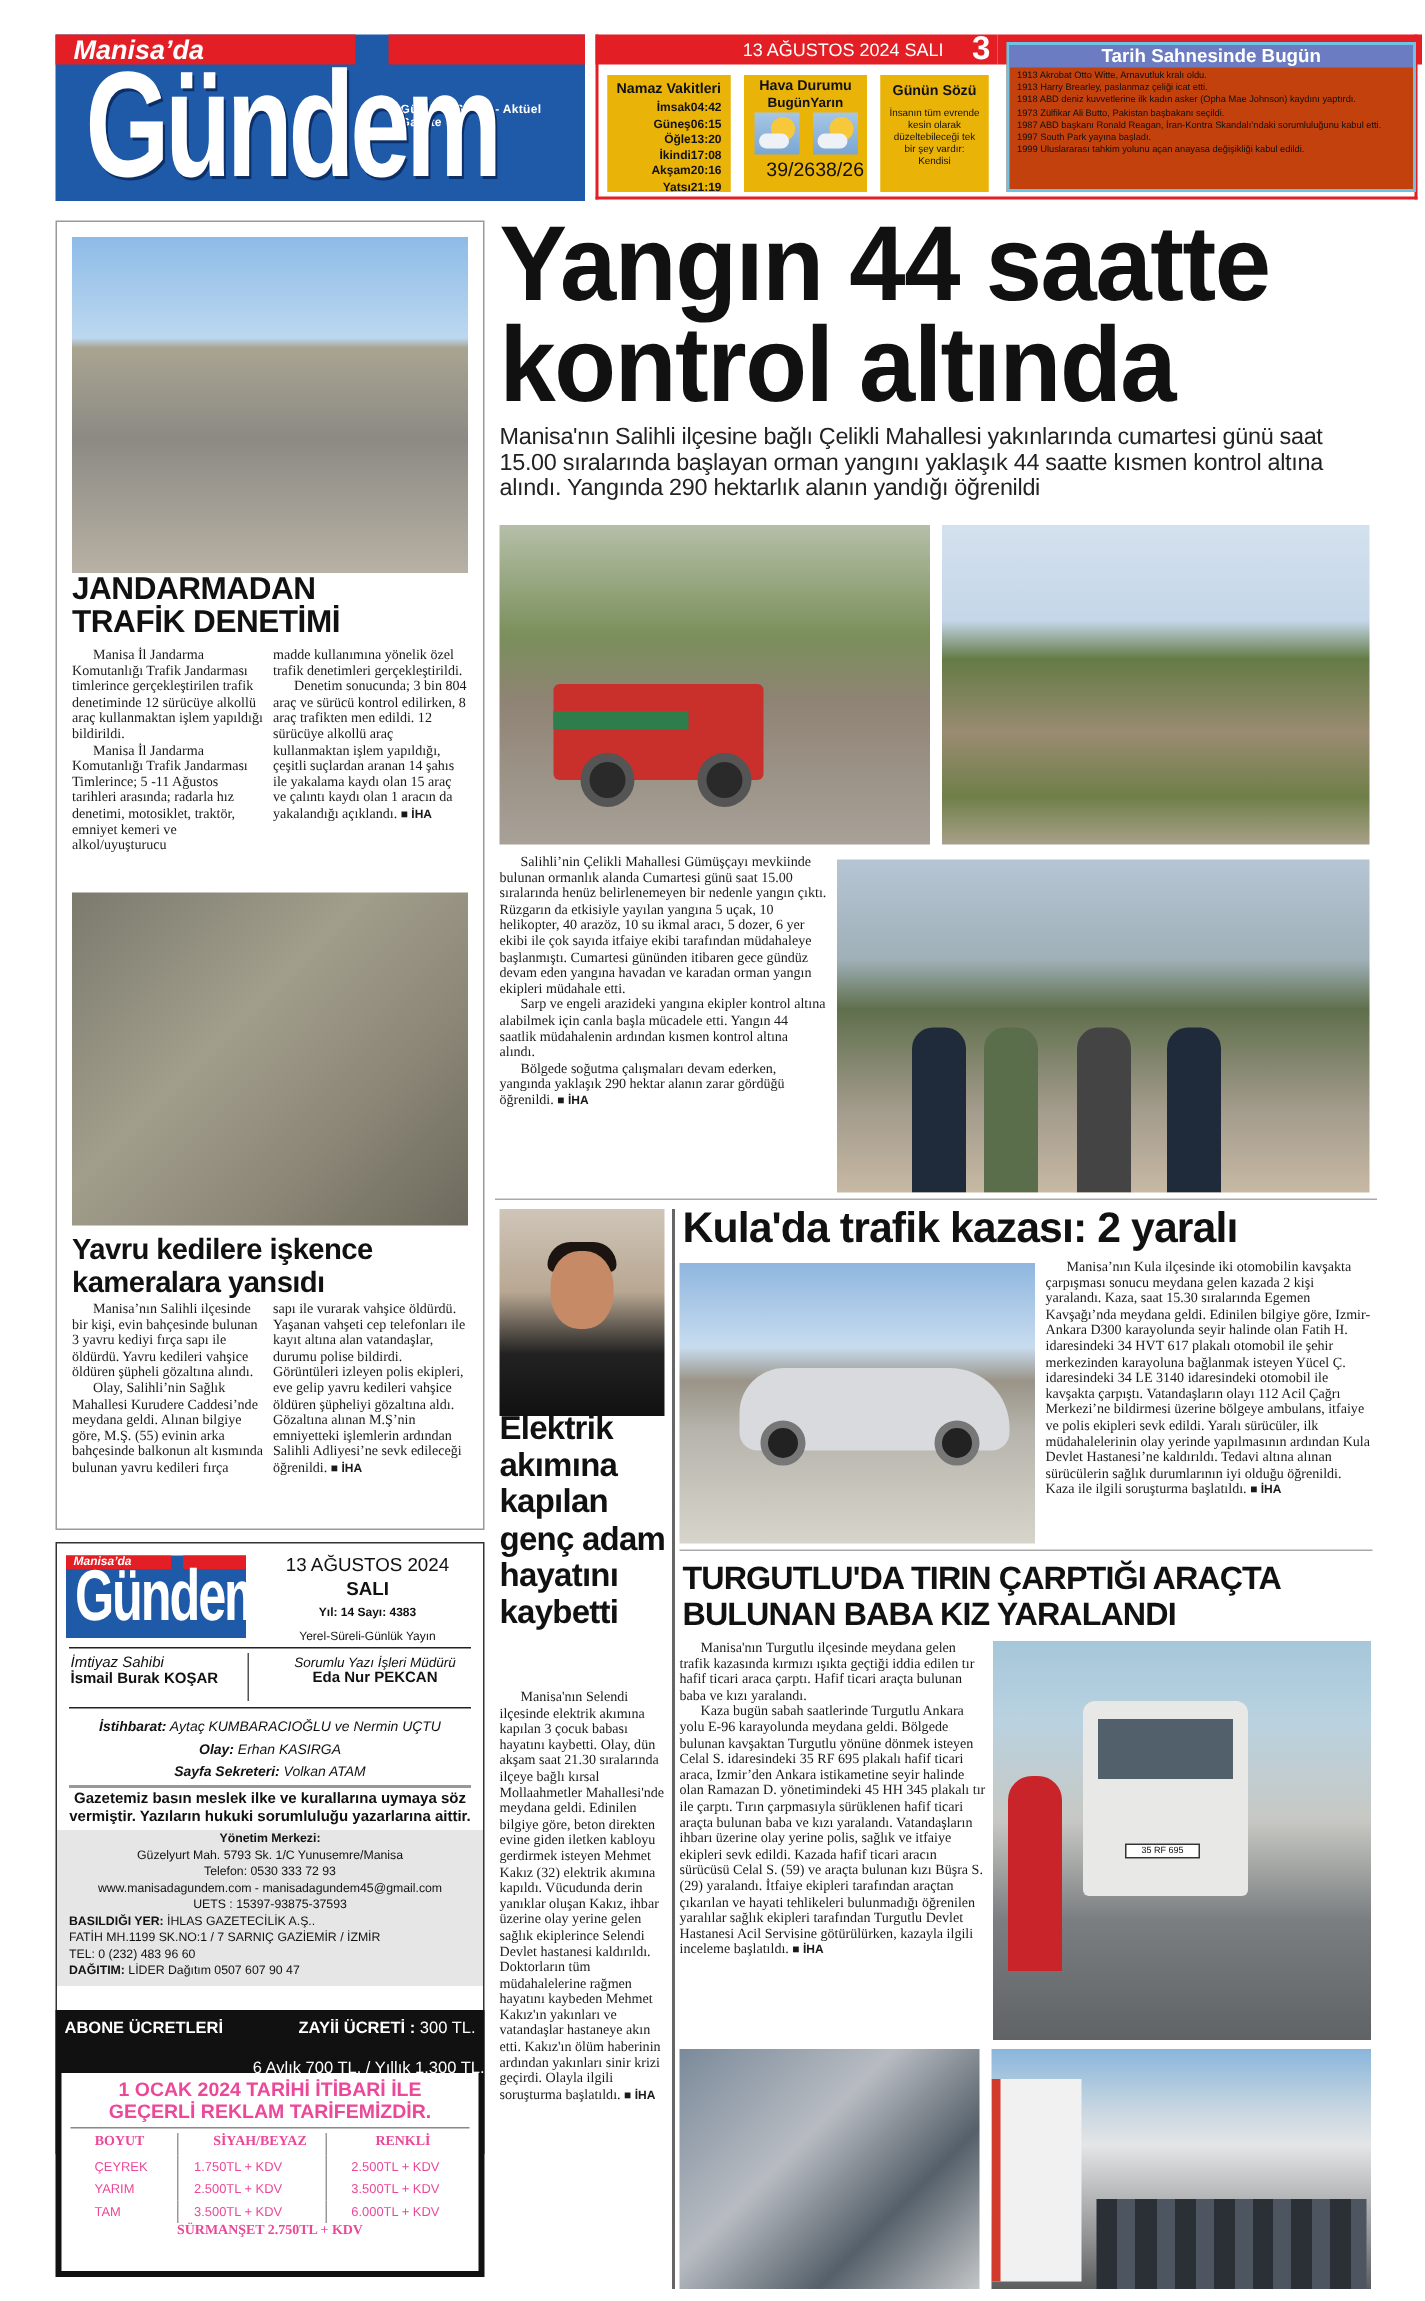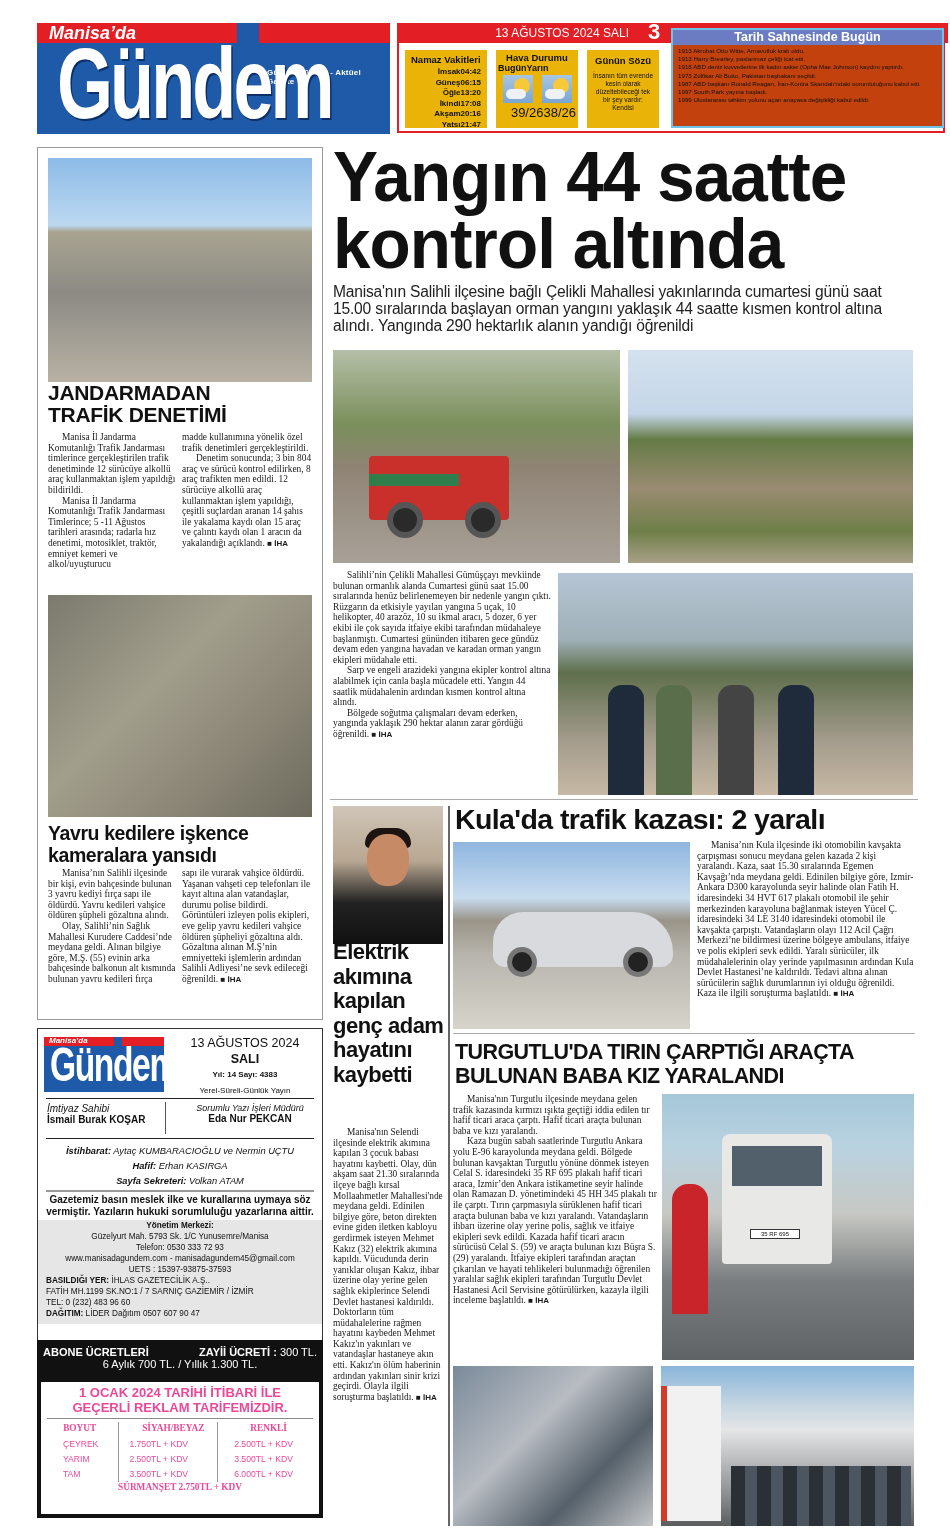--- a/index.html
+++ b/index.html
@@ -15,21 +15,21 @@
 .topbar{left:397px;top:23px;width:268px;height:20px;background:#e31e24;color:#fff;font-size:12px;line-height:20px;text-align:right;padding-right:36px}
 .pgnum{left:648px;top:20px;font:700 22px/24px "Liberation Sans",sans-serif;color:#fff}
 .pgbox{left:397px;top:23px;width:548px;height:110px;border:2px solid #e31e24;border-top:none}
 .pgbox2{left:665px;top:23px;width:283px;height:20px;background:#e31e24}
 .panel{border:2px solid #eab308;background:#eab308}
 .namaz{left:405px;top:50px;width:82px;height:78px;padding:2px 4px;font-size:8px}
 .namaz h4{font-size:9.5px;font-weight:700;margin-bottom:2px}
 .namaz .row{display:flex;justify-content:flex-end;font-weight:700;line-height:10.5px}
 .hava{left:496px;top:50px;width:82px;height:78px;text-align:center;font-size:9px}
 .hava h4{font-size:9.5px;font-weight:700}
-.hava .days{display:flex;justify-content:flex-start;font-weight:700;font-size:9px}
+.hava .days{display:flex;justify-content:center;font-weight:700;font-size:9px}
 .hava .icons{display:flex;justify-content:space-around;margin-top:2px}
 .wicon{width:30px;height:28px;background:linear-gradient(#a7c6e4,#7aa6d3);position:relative;overflow:hidden}
 .wicon .sun{position:absolute;right:3px;top:3px;width:16px;height:16px;border-radius:50%;background:#f7c93a}
 .wicon .cloud{position:absolute;left:3px;bottom:4px;width:20px;height:10px;border-radius:6px;background:#eef2f6}
 .hava .temps{display:flex;justify-content:flex-end;font-size:13px;margin-top:2px}
 .soz{left:587px;top:50px;width:72px;height:78px;text-align:center}
 .soz h4{font-size:9.5px;font-weight:700;margin:3px 0 6px}
 .soz p{font-size:6.6px;line-height:8px;padding:0 3px}
 .tarih{left:671px;top:28px;width:273px;height:100px;border:2px solid #6cc3e6;background:#c2410c}
 .tarih h4{background:#6b7cc3;color:#fff;text-align:center;font-size:12.5px;font-weight:700;height:15px;line-height:15px;margin:0 0 2px}
@@ -65,21 +65,21 @@
 .sorumlu i{display:block}
 .sorumlu b{font-size:10px}
 .staff{left:40px;top:1144px;width:280px;text-align:center;font-size:9.3px;line-height:15px;font-style:italic}
 .staff b{font-weight:700}
 .motto{left:40px;top:1194px;width:280px;text-align:center;font-weight:700;font-size:10px;line-height:11.5px}
 .yonetim{left:38px;top:1220px;width:284px;height:104px;background:#e6e6e6;font-size:8.2px;line-height:11px;text-align:center}
 .yonetim .l{text-align:left;padding-left:8px}
 .abone{left:37px;top:1340px;width:286px;height:178px;background:#111;color:#fff}
 .abone .top{display:flex;justify-content:space-between;padding:6px 6px 0;font-size:11px}
 .abone .top b{font-weight:900}
-.abone .sub{text-align:center;font-size:11px;margin-top:0}
+.abone .sub{text-align:right;font-size:11px;margin-top:15px}
 .tarife{position:absolute;left:4px;top:42px;width:278px;height:132px;background:#fff;color:#ec4899}
 .tarife h5{text-align:center;font-size:13px;font-weight:700;line-height:15px;margin-top:3px;padding-bottom:3px;border-bottom:1px solid #888;margin-left:6px;margin-right:6px}
 .tarife table{width:100%;border-collapse:collapse;font-size:8.6px;margin-top:3px}
 .tarife th{font-family:"Liberation Serif",serif;font-size:9.3px;font-weight:700;padding:1px 0 4px}
 .tarife td{padding:2px 0 3px 0}
 .tarife td:first-child{padding-left:22px}
 .tarife td:nth-child(2),.tarife th:nth-child(2){border-left:1px solid #999;border-right:1px solid #999;padding-left:10px}
 .tarife td:nth-child(3){padding-left:16px}
 .surmanset{text-align:center;font-family:"Liberation Serif",serif;font-weight:700;font-size:9.3px}
 
@@ -150,21 +150,21 @@
   <div class="row">
       <span>İkindi</span>
       <span>17:08</span>
     </div>
   <div class="row">
       <span>Akşam</span>
       <span>20:16</span>
     </div>
   <div class="row">
       <span>Yatsı</span>
-      <span>21:47</span>
+      <span>21:19</span>
     </div>
 </div>
 
 <div class="abs panel hava">
   <h4>Hava Durumu</h4>
   <div class="days">
       <span>Bugün</span>
       <span>Yarın</span>
     </div>
   <div class="icons">
@@ -246,21 +246,21 @@
   <b>İsmail Burak KOŞAR</b>
 </div>
 <div class="vline" style="left:165px;top:1102px;height:32px"></div>
 <div class="abs sorumlu">
   <i>Sorumlu Yazı İşleri Müdürü</i>
   <b>Eda Nur PEKCAN</b>
 </div>
 <div class="hr" style="left:46px;top:1138px;width:268px"></div>
 <div class="abs staff">
   <div><b>İstihbarat:</b> <span>Aytaç KUMBARACIOĞLU ve Nermin UÇTU</span></div>
-  <div><b>Hafif:</b> <span>Erhan KASIRGA</span></div>
+  <div><b>Olay:</b> <span>Erhan KASIRGA</span></div>
   <div><b>Sayfa Sekreteri:</b> <span>Volkan ATAM</span></div>
 </div>
 <div class="hr" style="left:46px;top:1190px;width:268px;height:2px;background:#999"></div>
 <div class="abs motto">Gazetemiz basın meslek ilke ve kurallarına uymaya söz vermiştir. Yazıların hukuki sorumluluğu yazarlarına aittir.</div>
 <div class="abs yonetim">
   <div style="font-weight:700">Yönetim Merkezi:</div>
   <div>Güzelyurt Mah. 5793 Sk. 1/C Yunusemre/Manisa</div>
   <div>Telefon: 0530 333 72 93</div>
   <div>www.manisadagundem.com - manisadagundem45@gmail.com</div>
   <div>UETS : 15397-93875-37593</div>

